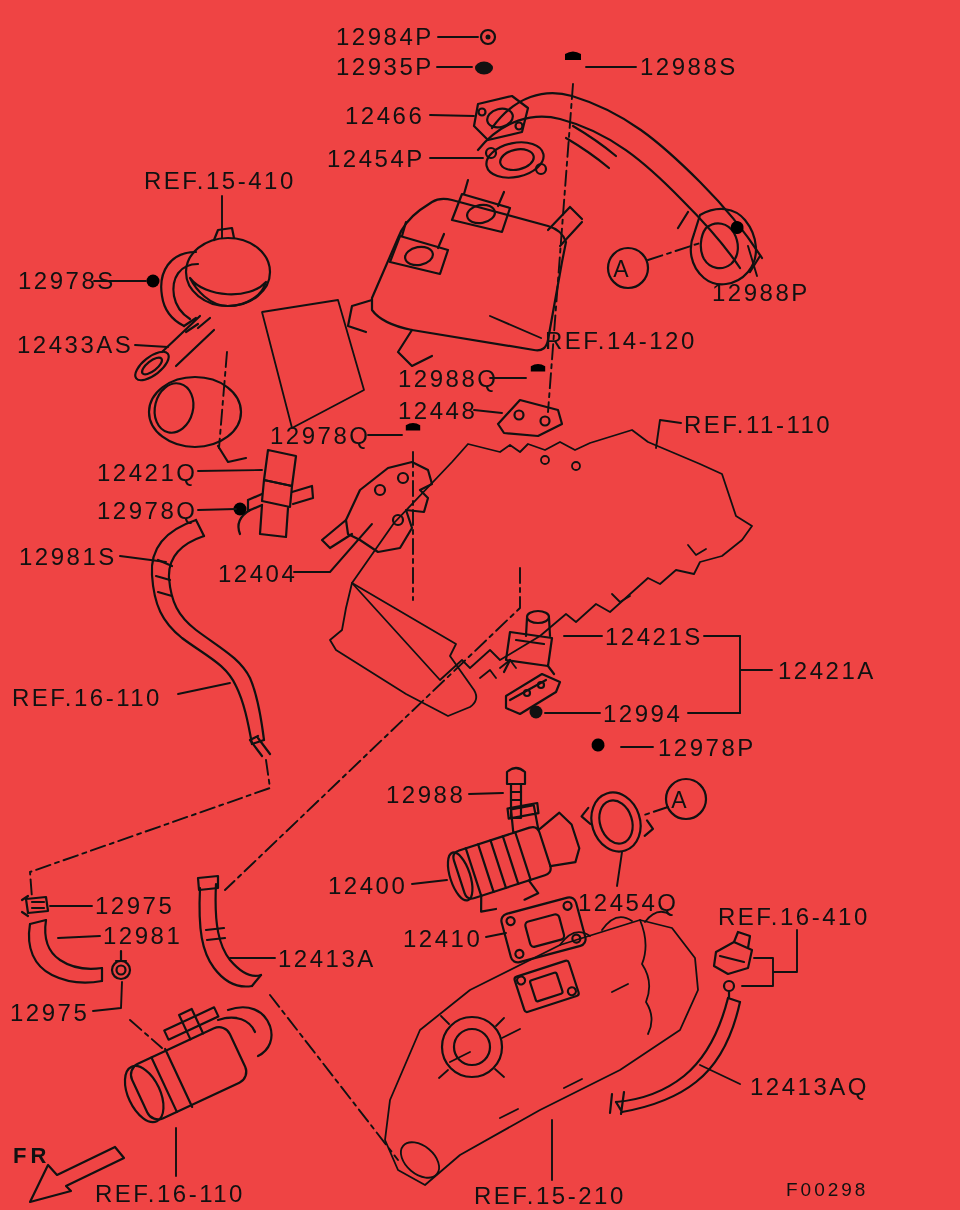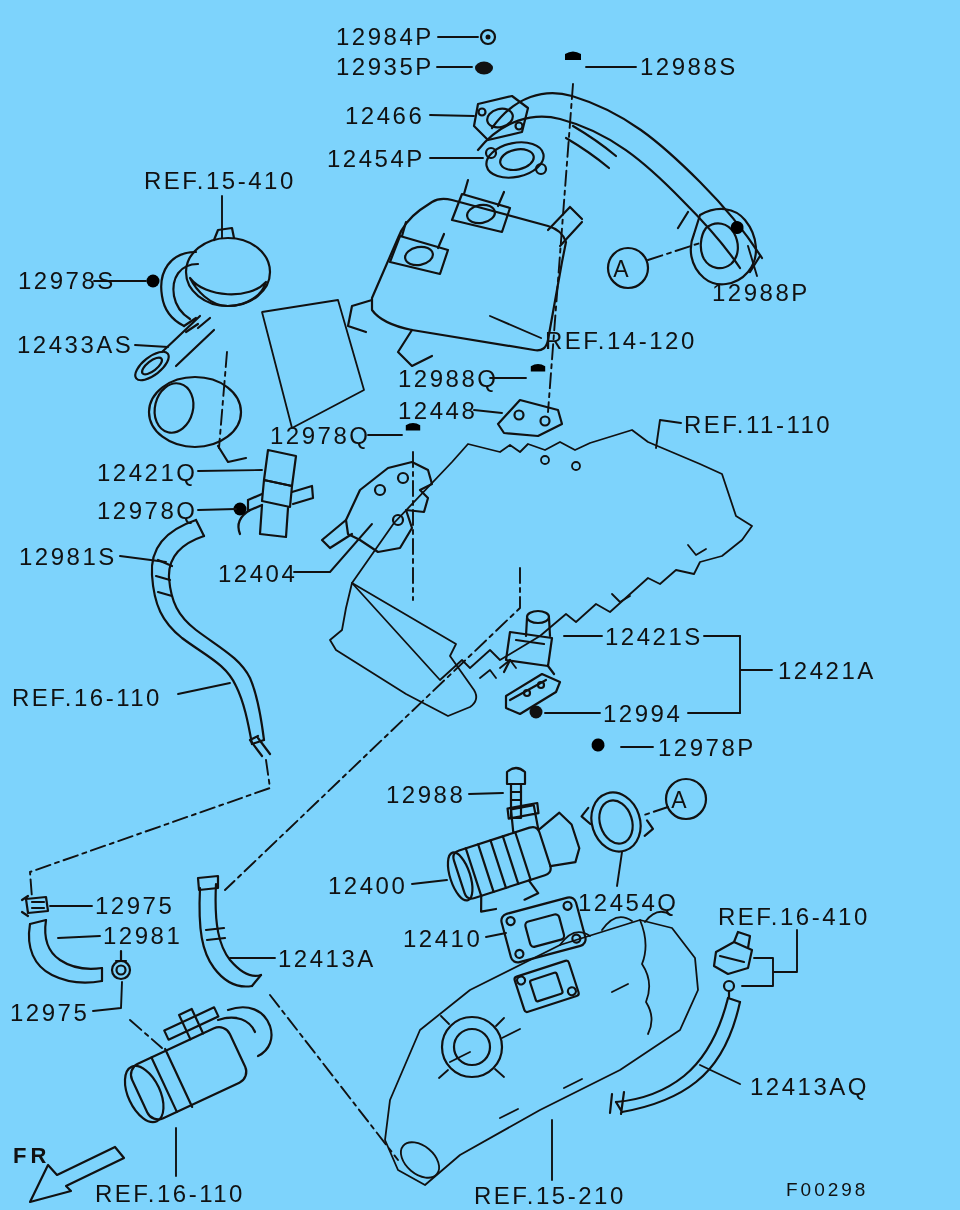--- a/index.html
+++ b/index.html
@@ -1,16 +1,16 @@
 <!DOCTYPE html>
 <html><head>
 <meta charset="utf-8">
 <style>
   html,body{margin:0;padding:0;background:#ffffff;}
-  .canvas{position:relative;width:960px;height:1210px;background:#7dd3fc;overflow:hidden;
+  .canvas{position:relative;width:960px;height:1210px;background:#ef4444;overflow:hidden;
           font-family:"Liberation Sans", sans-serif;}
   svg{display:block;}
   .art path,.art circle,.art ellipse,.art rect,.art line,.art polyline{
      fill:none;stroke:#111;stroke-width:2.2;stroke-linecap:round;stroke-linejoin:round;}
   .art .thin{stroke-width:1.8;}
   .art .fill{fill:#111;stroke:none;}
   .leaders path{fill:none;stroke:#111;stroke-width:1.9;stroke-linecap:round;stroke-linejoin:round;}
   .leaders .dash{stroke-dasharray:15 5 4 5;}
   .labels text{fill:#111;font-family:"Liberation Sans", sans-serif;font-size:24px;
       letter-spacing:2.5px;font-weight:500;}

